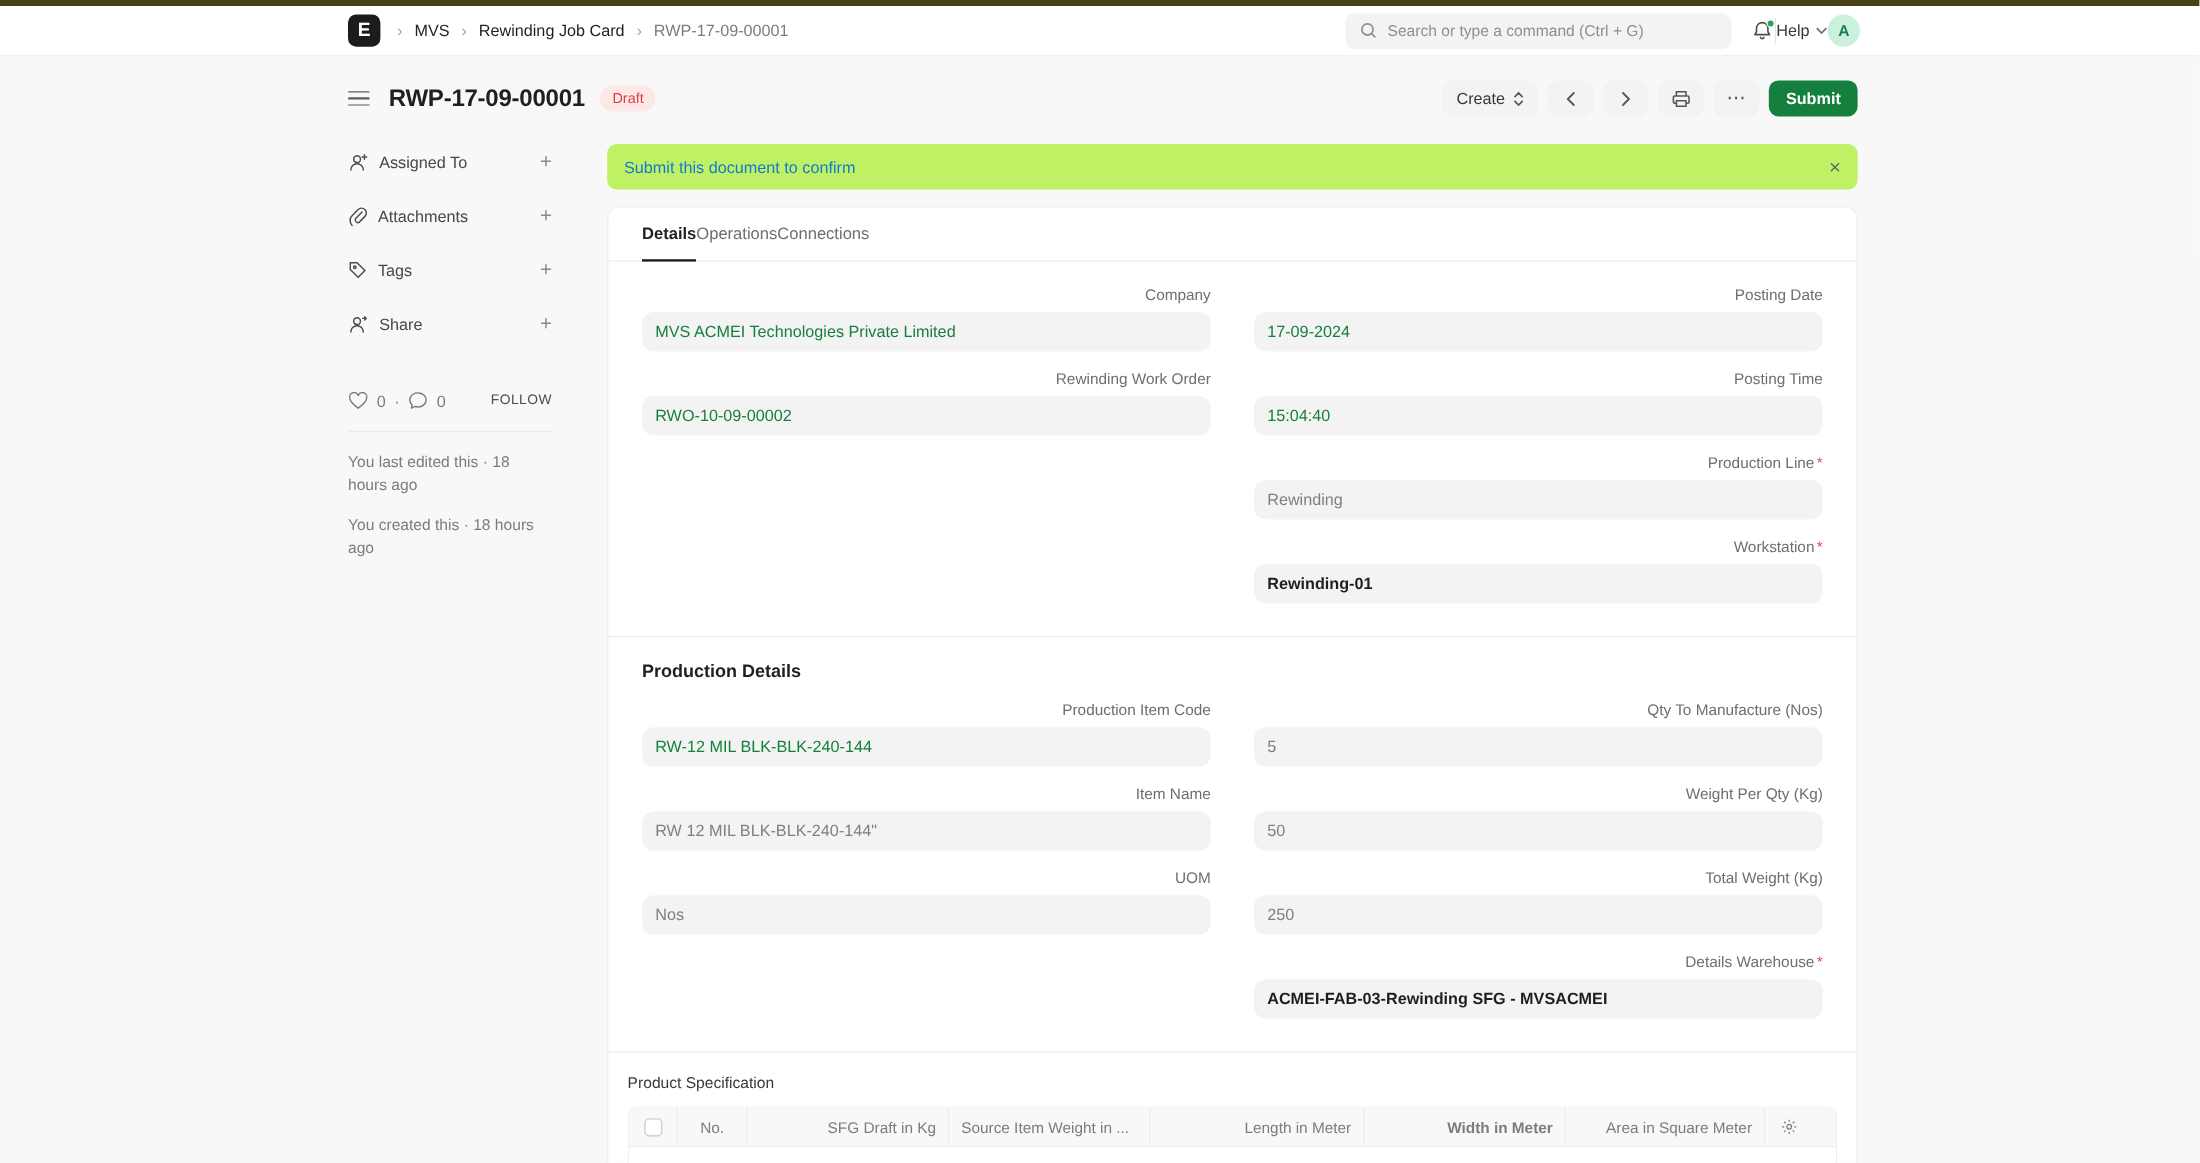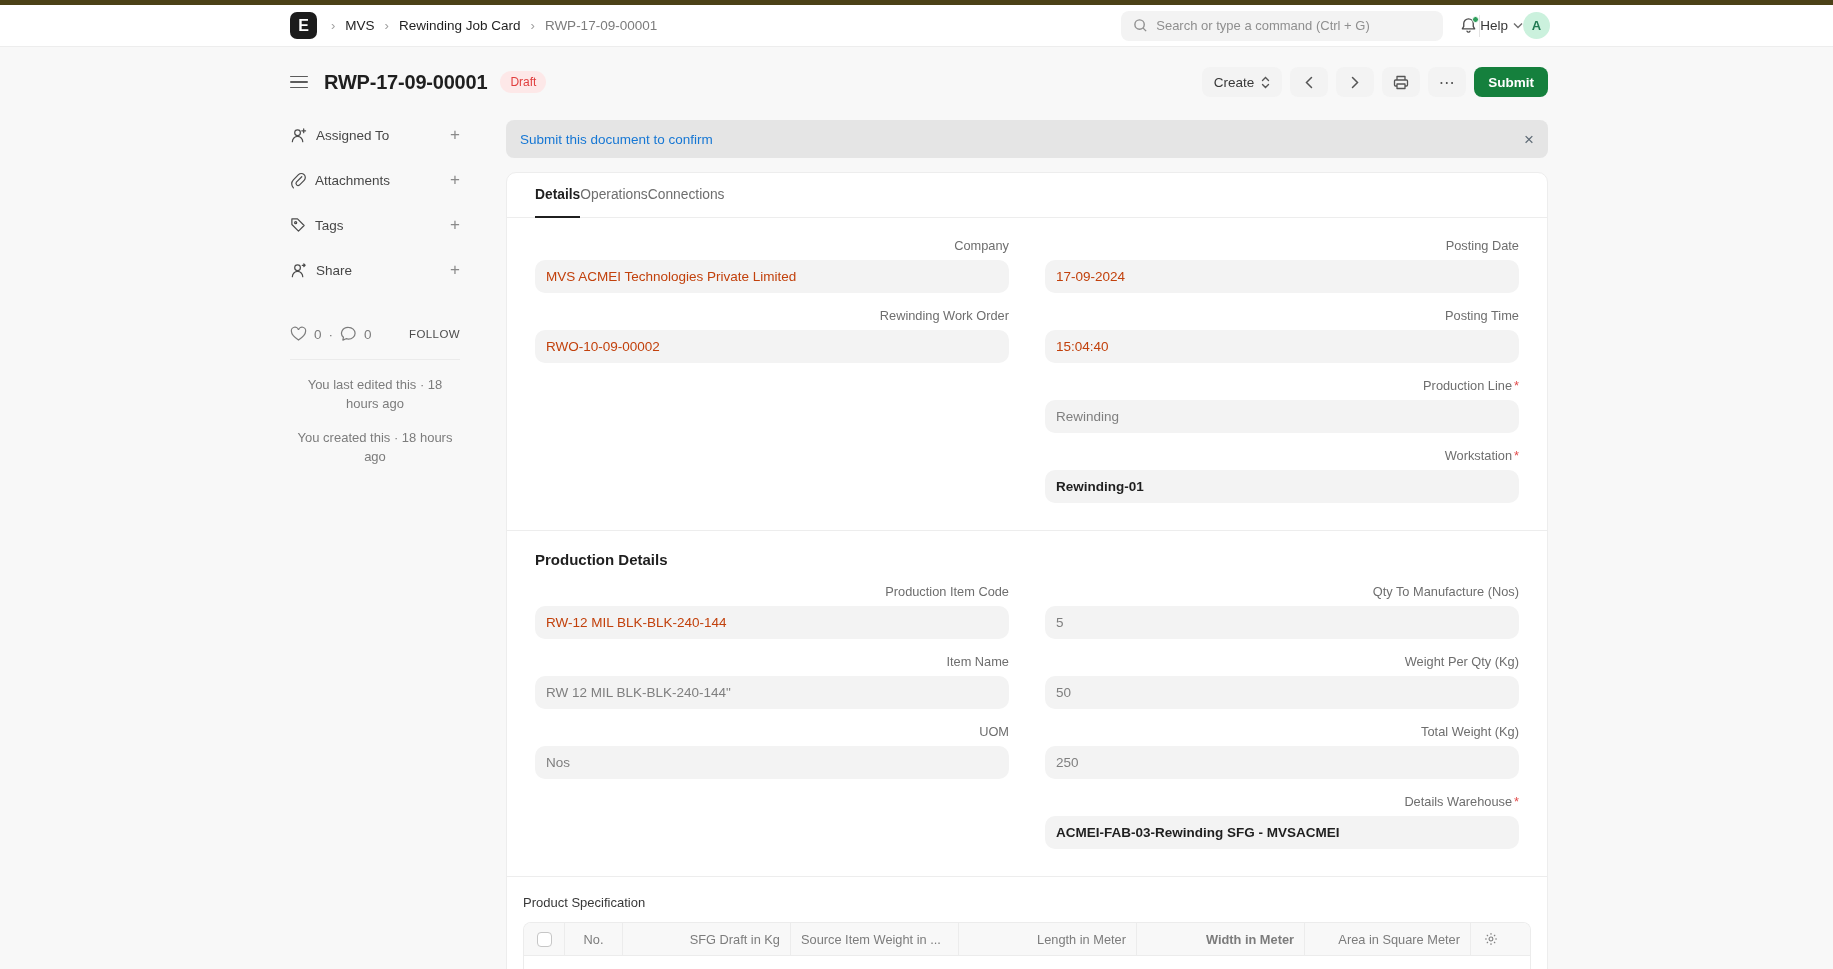--- a/index.html
+++ b/index.html
@@ -43,45 +43,45 @@
 
   
   .layout { display:flex; padding:6px 285px 0 290px; gap:46px; }
   .sidebar { width:170px; flex:none; padding-top:16px; }
   .side-item { display:flex; align-items:center; gap:9px; margin-bottom:25px; cursor:pointer; }
   .side-item .lbl { font-size:13.5px; color:#474747; }
   .side-item .plus { margin-left:auto; color:#8a8a8a; font-size:17px; font-weight:300; cursor:pointer; }
   .likes-row { display:flex; align-items:center; gap:7px; margin-top:46px; color:#7c7c7c; font-size:13.5px; }
   .follow { margin-left:auto; font-size:11.5px; font-weight:500; letter-spacing:.4px; color:#4c4c4c; cursor:pointer; }
   .side-sep { border:none; border-top:1px solid #ebebeb; margin:17px 0 16px; }
-  .side-note { font-size:13px; color:#7c7c7c; line-height:1.45; margin-bottom:15px;text-align:center; }
+  .side-note { font-size:13px; color:#7c7c7c; line-height:1.45; margin-bottom:15px; }
 
   .main { flex:1; min-width:0; }
 
   
-  .alert { background:#e5e5e5; border-radius:8px; height:38px; display:flex; align-items:center;
+  .alert { background:#bef264; border-radius:8px; height:38px; display:flex; align-items:center;
     padding:15px 14px; margin:11px 0 14px; }
   .alert .msg { color:#1677d4; font-size:13.5px; }
   .alert .close { margin-left:auto; color:#5f6b76; font-size:17px; cursor:pointer; line-height:1; }
 
   
   .card { background:#fff; border:1px solid #ededed; border-radius:10px; }
   .tabs { display:flex; padding:0 28px; border-bottom:1px solid #ededed; height:45px; }
   .tab { font-size:13.8px; color:#6e6e6e; display:flex; align-items:center; cursor:pointer;
     border-bottom:2px solid transparent; margin-bottom:-1px; }
   .tab.active { color:#1f1f1f; font-weight:600; border-bottom-color:#1f1f1f; }
 
   .form-body { padding:20px 28px 0; }
   .cols { display:flex; gap:36px; }
   .col { flex:1; min-width:0; }
   .field { margin-bottom:15px; }
   .field label { display:block; font-size:12.8px; color:#6e6e6e; margin-bottom:7px;text-align:right; }
   .req { color:#e24c4c; margin-left:2px; }
   .control { height:33px; background:#f3f3f3; border-radius:10px; display:flex; align-items:center;
-    padding:0 11px; font-size:13.5px; color:#c2410c; }
+    padding:0 11px; font-size:13.5px; color:#15803d; }
   .control.gray { color:#7f7f7f; }
   .control.bold { font-weight:700; color:#1f1f1f; }
   .section-sep { border:none; border-top:1px solid #ededed; margin:12px 0 0; }
   .section-title { font-size:15px; font-weight:700; color:#1f1f1f; padding:20px 28px 16px; }
   .subsection-label { font-size:13px; color:#383838; padding:18px 16px 12px; }
 
   
   .grid-wrap { margin:0 16px; border:1px solid #ececec; border-radius:8px 8px 0 0; border-bottom:none; overflow:hidden; }
   .grid-head { display:flex; align-items:stretch; background:#f8f8f8; border-bottom:1px solid #ececec;
     height:33px; font-size:12.8px; color:#7c7c7c; }

